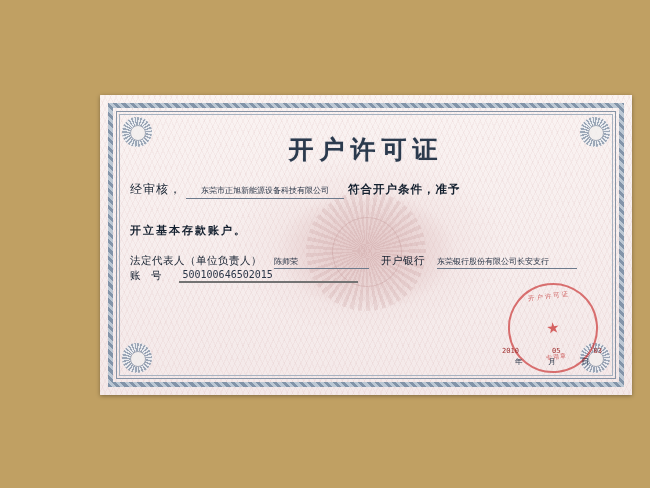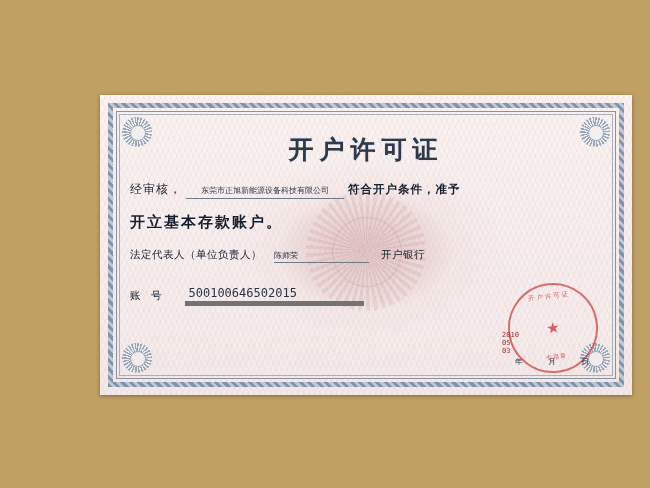--- a/index.html
+++ b/index.html
@@ -180,22 +180,22 @@
   }
   .tail {
     font-size: 11.5px;
     font-weight: bold;
     letter-spacing: 1px;
     color: #14202f;
     white-space: nowrap;
   }
 
   .para2 {
-    margin-top: 14px;
-    font-size: 15px;
+    margin-top: 24px;
+    font-size: 11px;
     font-weight: bold;
     letter-spacing: 2px;
     color: #14202f;
   }
 
   .row {
     margin-top: 16px;
     display: flex;
     align-items: baseline;
     gap: 12px;
@@ -214,32 +214,32 @@
     text-align: left;
     font-size: 8px;
     color: #2a3648;
     padding-bottom: 1px;
     white-space: nowrap;
   }
   .row .val.short { flex: 0 0 95px; }
   .row .val.mid   { flex: 0 0 140px; }
 
   .acct-row {
-    margin-top: 23px;
-    display: flex;
-    align-items: center;
-    gap: 23px;
+    margin-top: 0;
+    display: flex;
+    align-items: flex-end;
+    gap: 17px;
     font-size: 10.5px;
     color: #14202f;
   }
   .acct-row .val {
-    border-bottom: 5px solid #737373;
+    border-bottom: 2px solid #737373;
     width: 175px;
     font-family: "DejaVu Sans Mono", monospace;
-    font-size: 12px;
+    font-size: 10px;
     color: #2a3648;
     padding: 0 0 1px 4px;
   }
 
   
   .seal {
     position: absolute;
     right: 34px;
     bottom: 22px;
     width: 86px;
@@ -281,21 +281,20 @@
 
   .date-line {
     position: absolute;
     right: 30px;
     bottom: 40px;
     width: 100px;
     font-size: 7px;
     color: #5a4040;
     display: flex;
     justify-content: space-between;
-    flex-direction: column;
   }
   .date-line .d {
     font-family: "DejaVu Sans Mono", monospace;
     color: #a03030;
   }
   .date-units {
     position: absolute;
     right: 30px;
     bottom: 28px;
     width: 100px;
@@ -332,20 +331,21 @@
       <span class="fill">东莞市正旭新能源设备科技有限公司</span>
       <span class="tail">符合开户条件，准予</span>
     </div>
 
     <div class="para2">开立基本存款账户。</div>
 
     <div class="row">
       <span class="lbl">法定代表人（单位负责人）</span>
       <span class="val short">陈师荣</span>
       <span class="lbl">开户银行</span>
+      <span class="val mid">东莞银行股份有限公司长安支行</span>
     </div>
 
     <div class="acct-row">
       <span class="lbl">账　号</span>
       <span class="val">500100646502015</span>
     </div>
 
   </div>
 
   <div class="seal">

